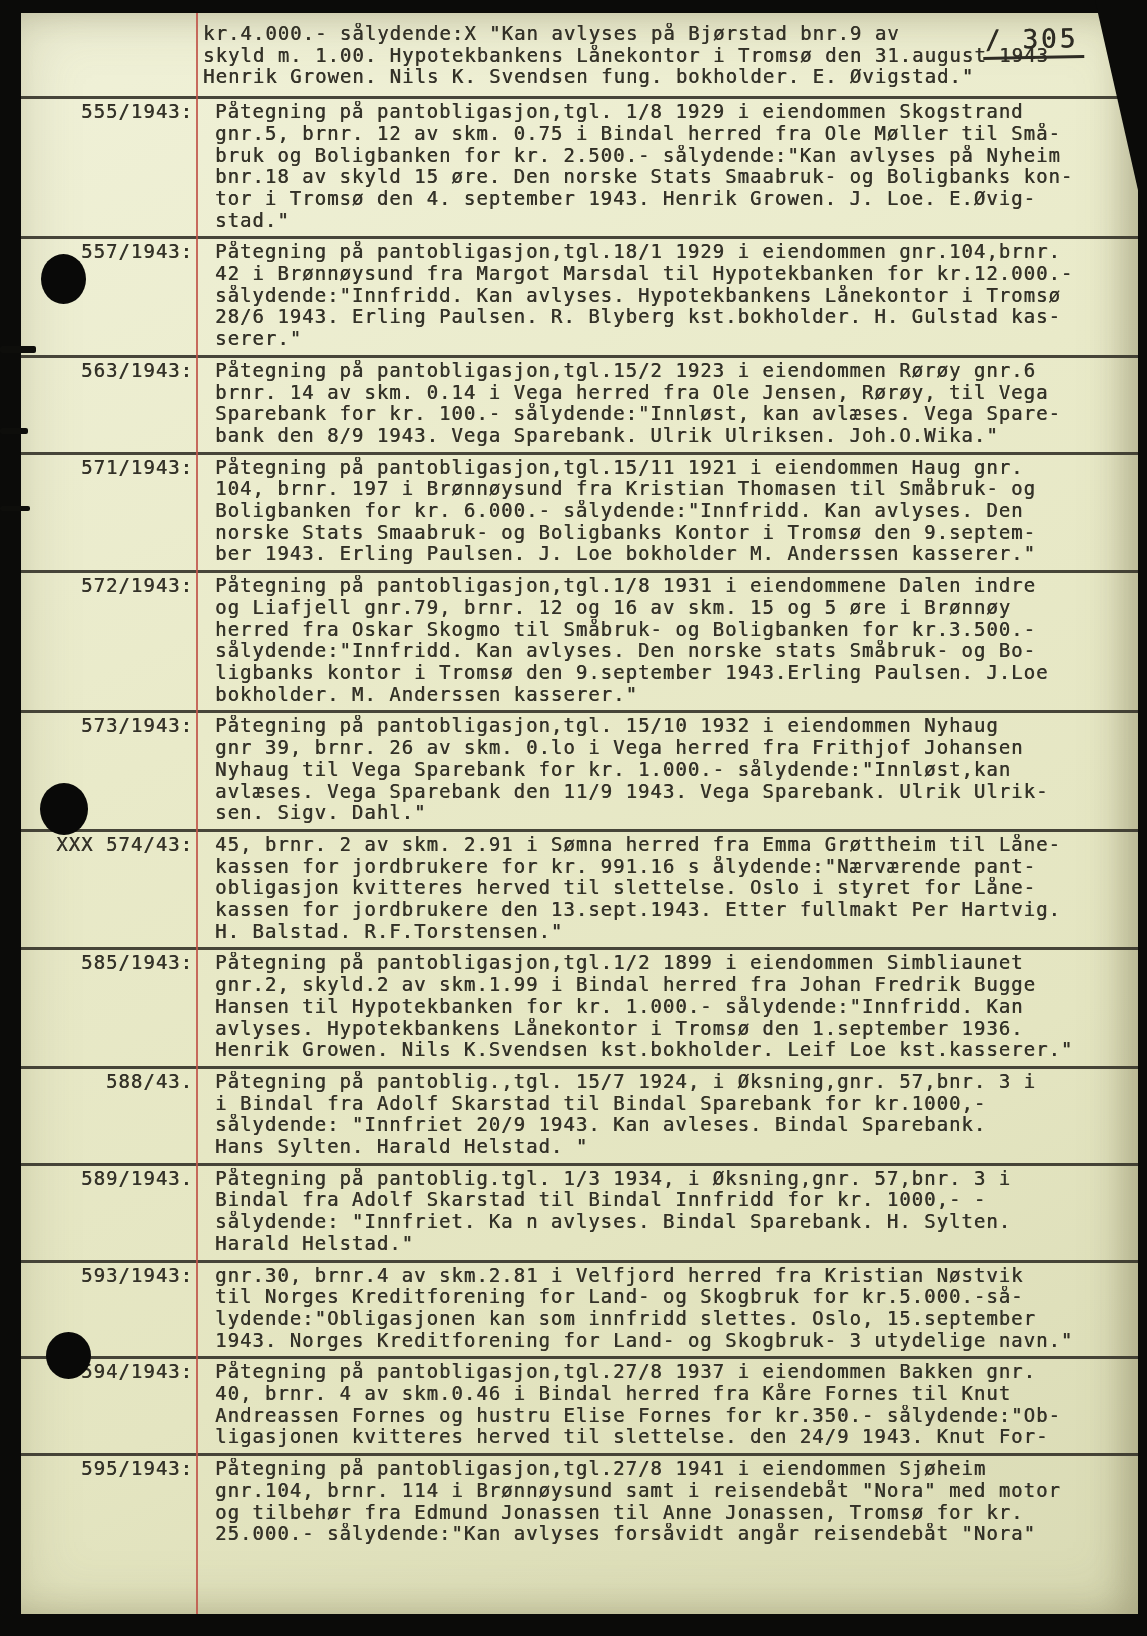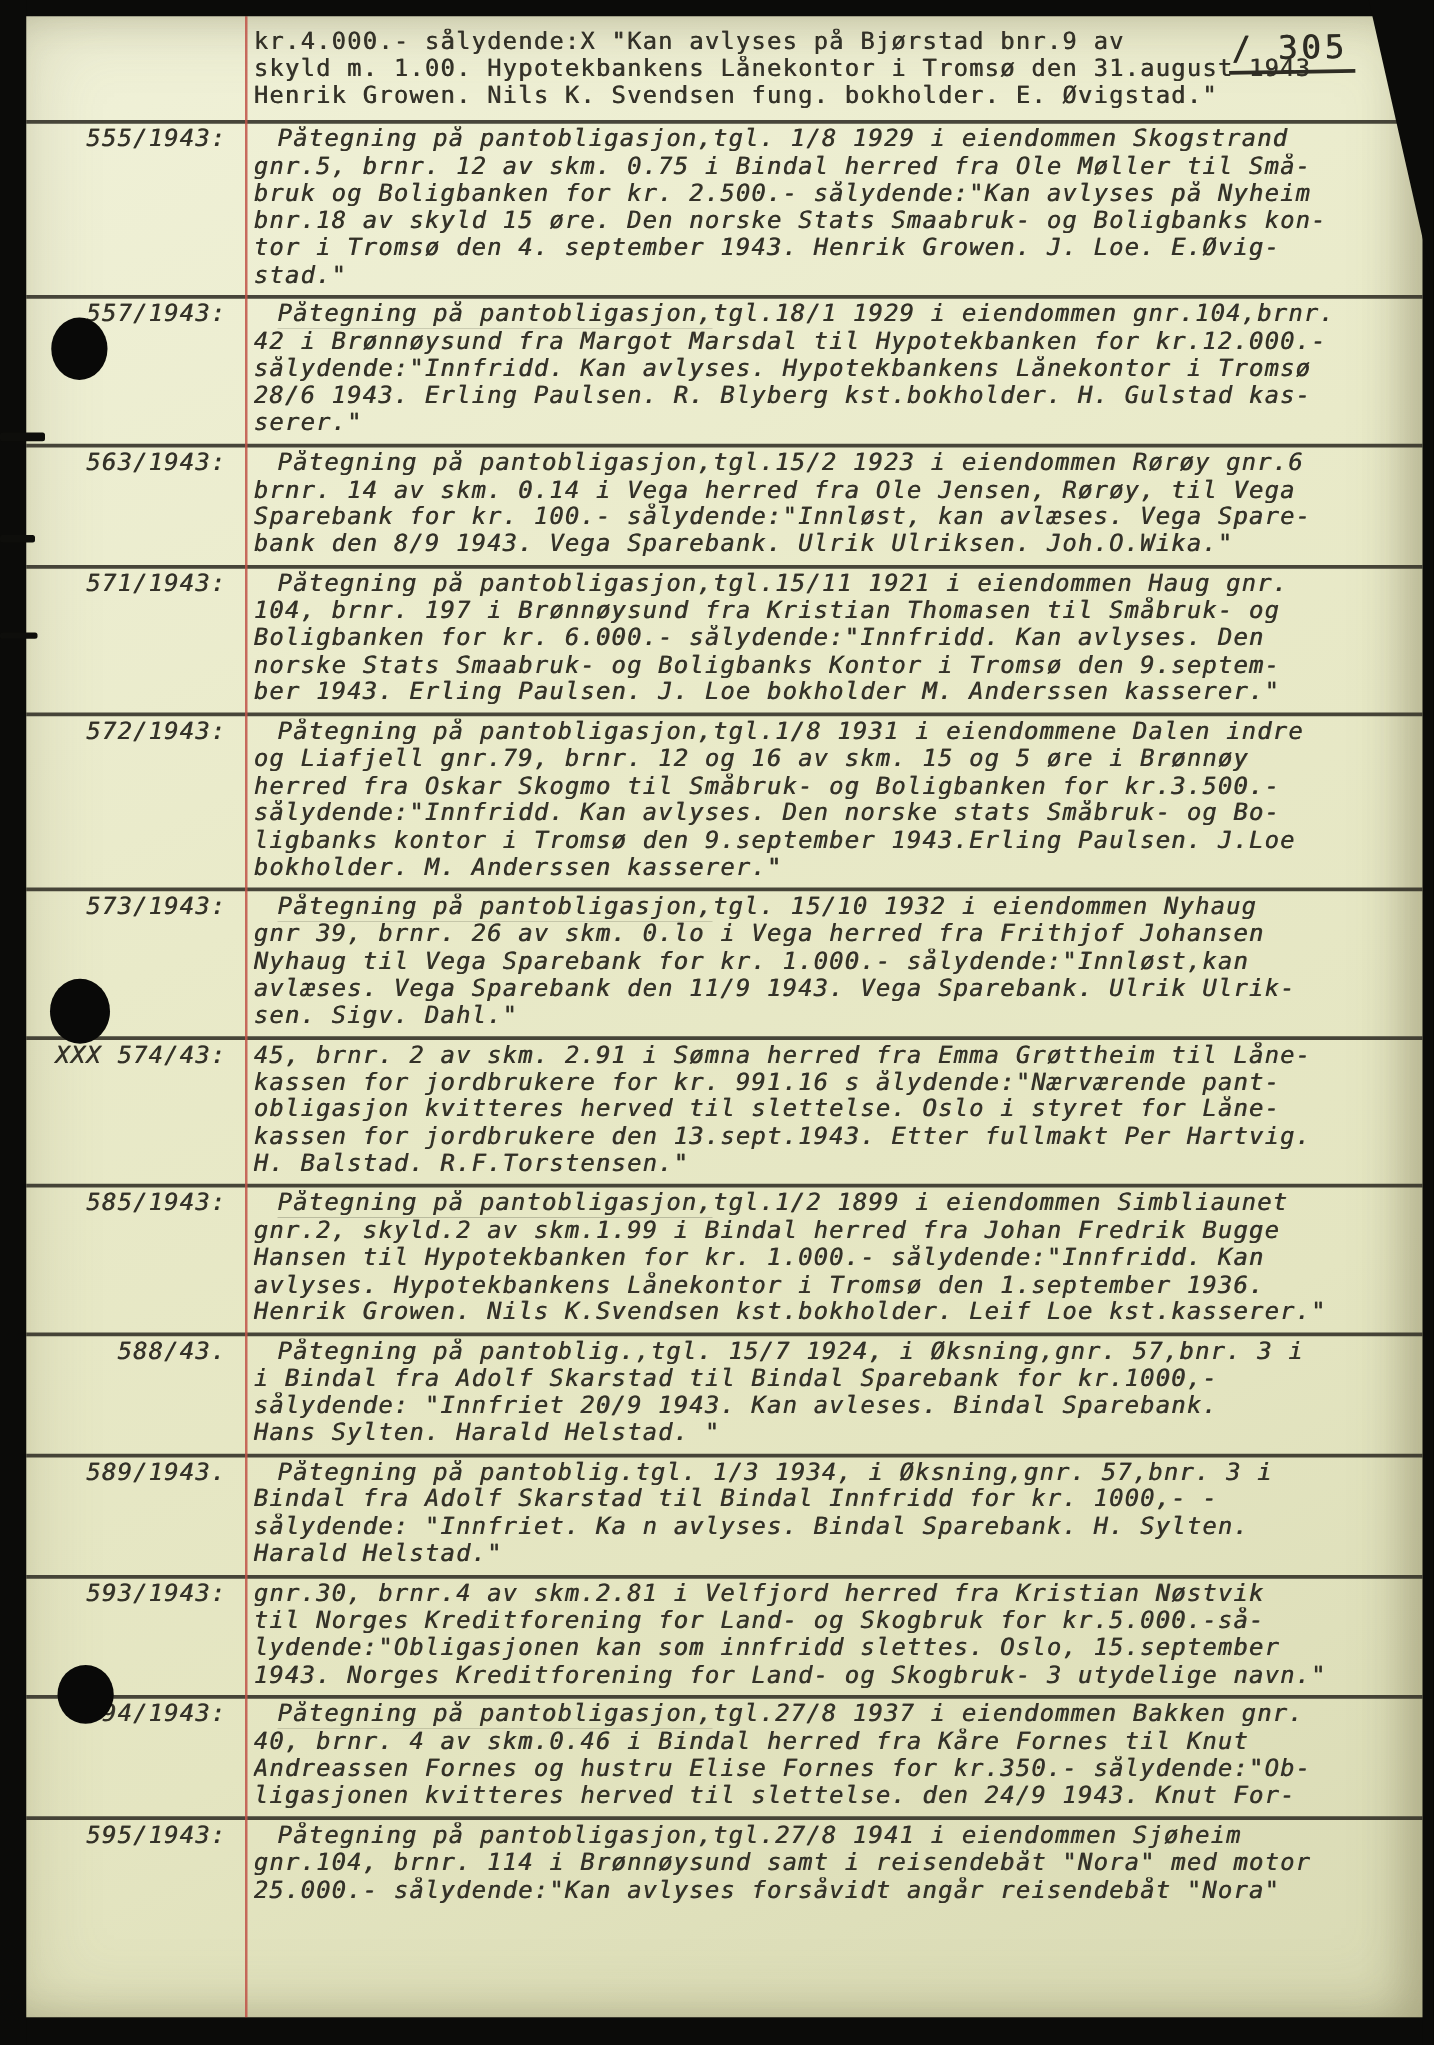--- a/index.html
+++ b/index.html
@@ -43,22 +43,22 @@
     text-shadow:.45px 0 .4px rgba(45,42,32,.85);
   }
   .row{display:flex;align-items:flex-start;}
   .labelcol{
     width:172px;flex:0 0 172px;text-align:right;padding:1px 12px 0 0;
     box-sizing:border-box;white-space:nowrap;
   }
   .textcol{flex:1 1 auto;padding:1px 4px 0 10px;min-width:0;}
   .line{white-space:pre;overflow:hidden;}
   .header-row{padding:9px 0 8px 0;}
-  .entry{border-top:3px solid rgba(48,46,36,.88);padding:1px 0 5px 0;font-style:italic;}
-  .u{border-bottom:2px solid currentColor;padding-bottom:1px;margin-left:19px;}
+  .entry{border-top:3px solid rgba(48,46,36,.88);padding:1px 0 5px 12px;}
+  .u{border-bottom:2px solid currentColor;padding-bottom:1px;}
 </style>
 </head>
 <body>
 
 <div class="scan">
 
   <div class="paper"></div>
 
   <div class="redline"></div>
 
@@ -205,20 +205,21 @@
             <div class="line">Andreassen Fornes og hustru Elise Fornes for kr.350.- sålydende:"Ob-</div>
             <div class="line">ligasjonen kvitteres herved til slettelse. den 24/9 1943. Knut For-</div>
           </div>
   </div>
 
   <div class="row entry">
     <div class="labelcol">595/1943:</div>
     <div class="textcol">
             <div class="line"><span class="u">Påtegning på pantobligasjon,</span>tgl.27/8 1941 i eiendommen Sjøheim</div>
             <div class="line">gnr.104, brnr. 114 i Brønnøysund samt i reisendebåt "Nora" med motor</div>
+            <div class="line">og tilbehør fra Edmund Jonassen til Anne Jonassen, Tromsø for kr.</div>
             <div class="line">25.000.- sålydende:"Kan avlyses forsåvidt angår reisendebåt "Nora"</div>
           </div>
   </div>
 </div>
   </div>
 
   <div class="edge top"></div>
   <div class="edge bottom"></div>
   <div class="edge left"></div>
   <div class="edge right"></div>

